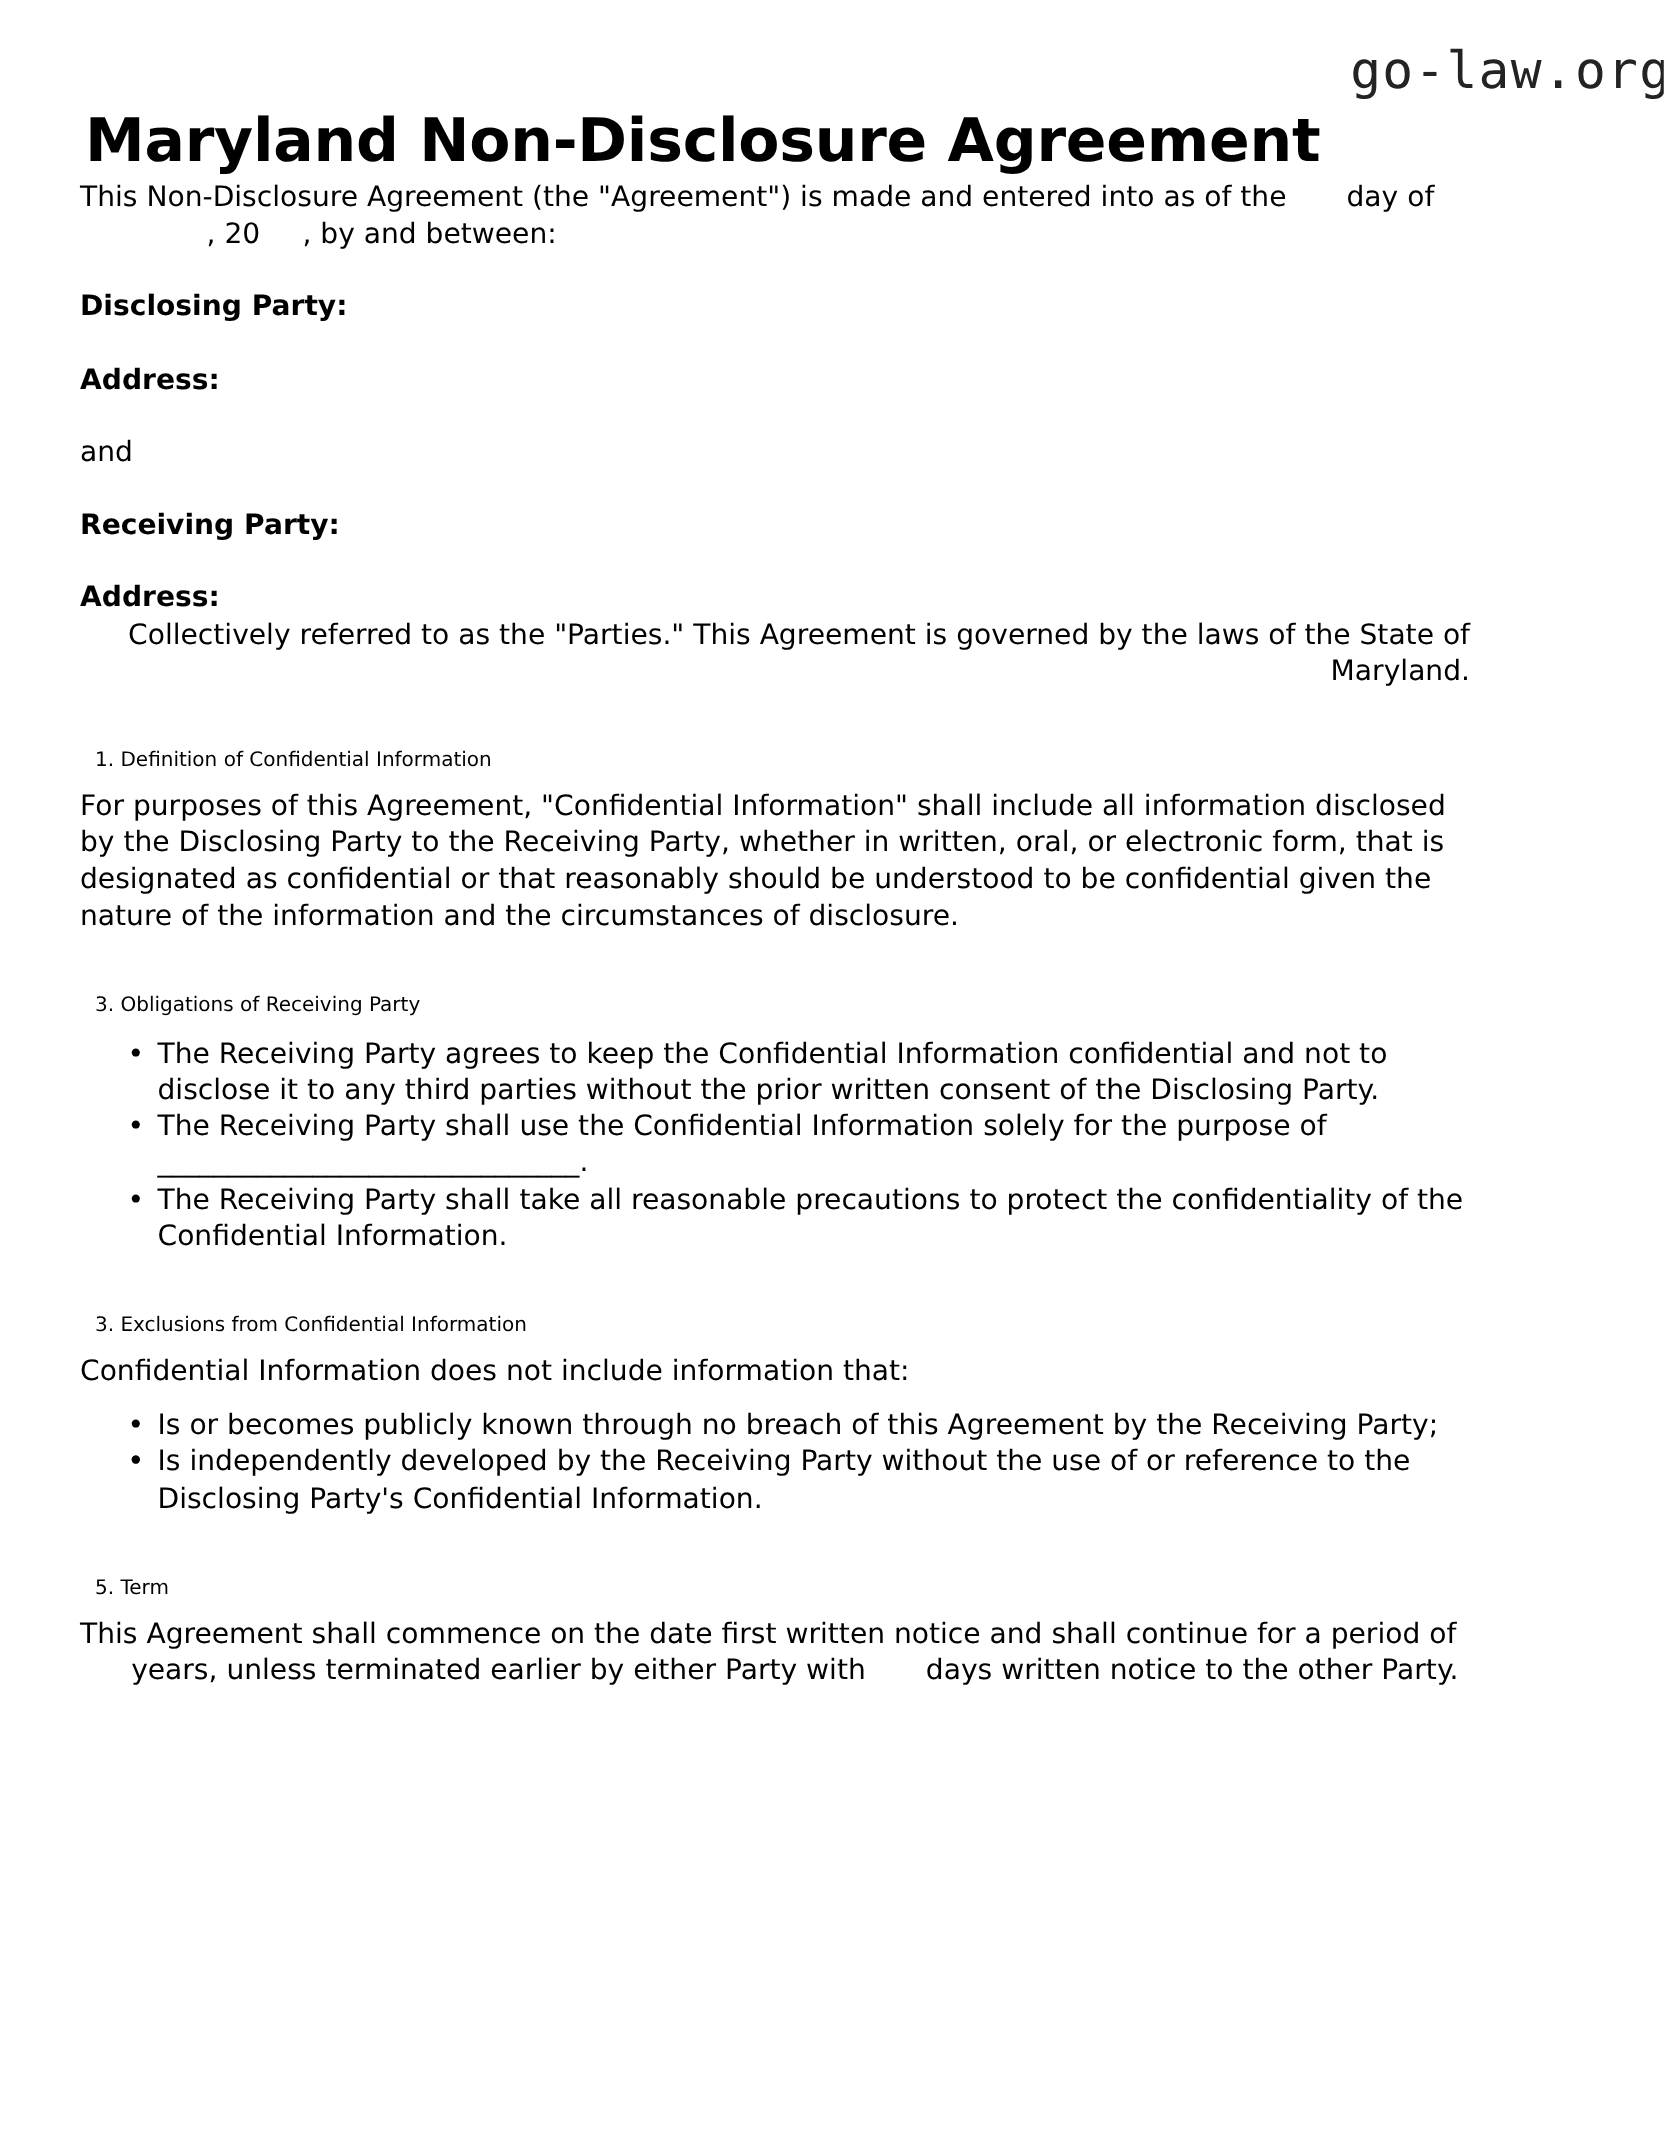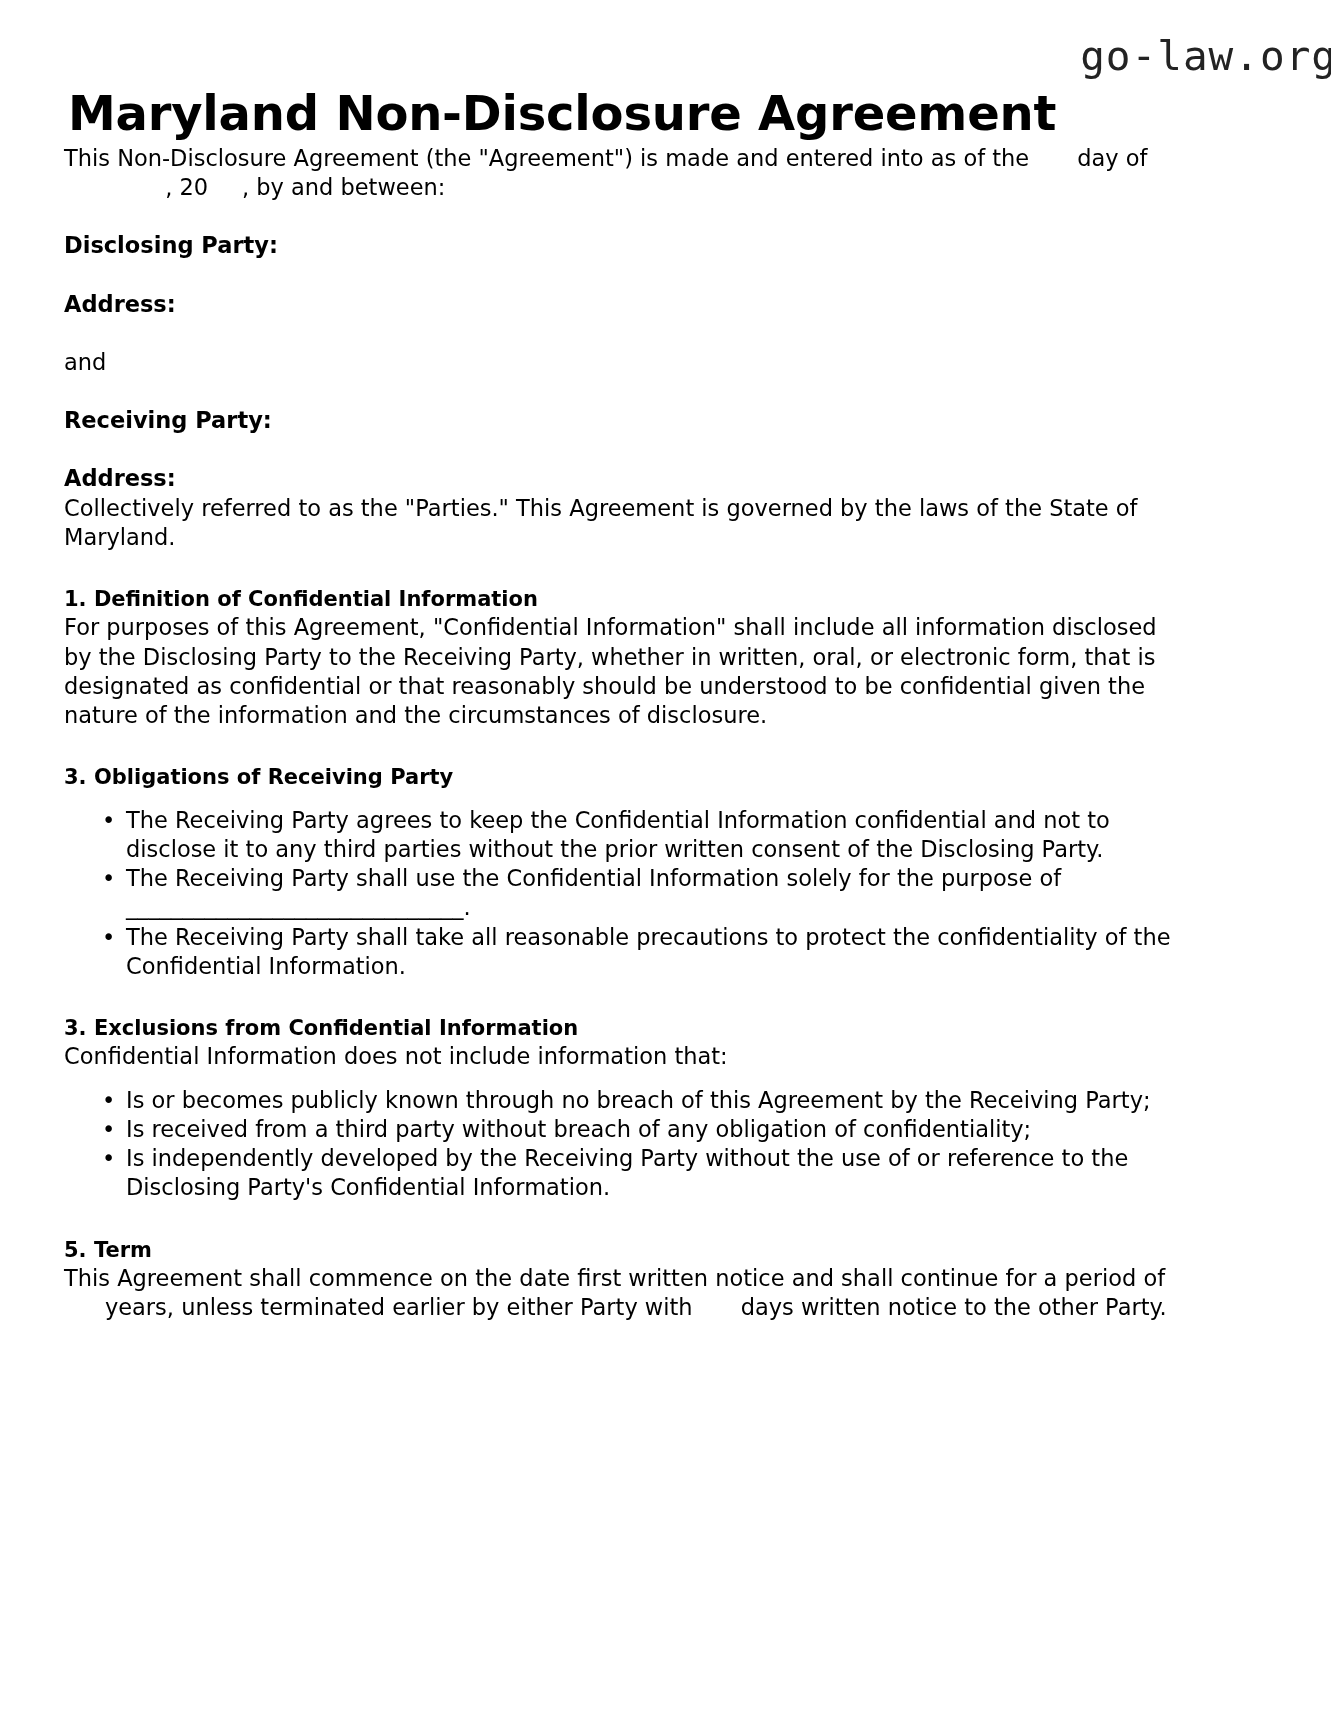--- a/index.html
+++ b/index.html
@@ -76,27 +76,27 @@
     font-weight: normal;
   }
 
   .plain-and {
     font-size: 22.5px;
     line-height: 1.30;
     margin: 0;
     padding-top: 29px;
   }
 
-  .p-collective { margin-top: 32px; }
+  .p-collective { margin-top: 32px; text-align: right; }
 
   h2.section-head {
-    font-size: 21px;
-    font-weight: bold;
+    font-size: 16px;
+    font-weight: normal;
     line-height: 1.30;
-    margin: 0;
+    margin: 12px;
     padding-top: 34px;
   }
 
   .section-body { margin-top: 26px; }
 
   ul.bullets {
     margin: 14px 0 0 0;
     padding-left: 62px;
     list-style: none;
   }
@@ -157,21 +157,21 @@
     <ul class="bullets">
       <li><span class="bdot">•</span><span>The Receiving Party agrees to keep the Confidential Information confidential and not to disclose it to any third parties without the prior written consent of the Disclosing Party.</span></li>
       <li><span class="bdot">•</span><span>The Receiving Party shall use the Confidential Information solely for the purpose of ______________________________.</span></li>
       <li><span class="bdot">•</span><span>The Receiving Party shall take all reasonable precautions to protect the confidentiality of the Confidential Information.</span></li>
     </ul>
 
     <h2 class="section-head">3. Exclusions from Confidential Information</h2>
     <p class="para section-body">Confidential Information does not include information that:</p>
     <ul class="bullets">
       <li><span class="bdot">•</span><span>Is or becomes publicly known through no breach of this Agreement by the Receiving Party;</span></li>
-      <li><span class="bdot">•</span><span>Is received from a third party without breach of any obligation of confidentiality;</span></li>
+      <li><span class="bdot">•</span></li>
       <li><span class="bdot">•</span><span>Is independently developed by the Receiving Party without the use of or reference to the Disclosing Party's Confidential Information.</span></li>
     </ul>
 
     <h2 class="section-head">5. Term</h2>
     <p class="para section-body"><span>This Agreement shall commence on the date first written notice and shall continue for a period of </span><span class="fill fill-short">___</span><span> years, unless terminated earlier by either Party with </span><span class="fill fill-short">___</span><span> days written notice to the other Party.</span></p>
 
   </div>
 </div>
 
 </body></html>

